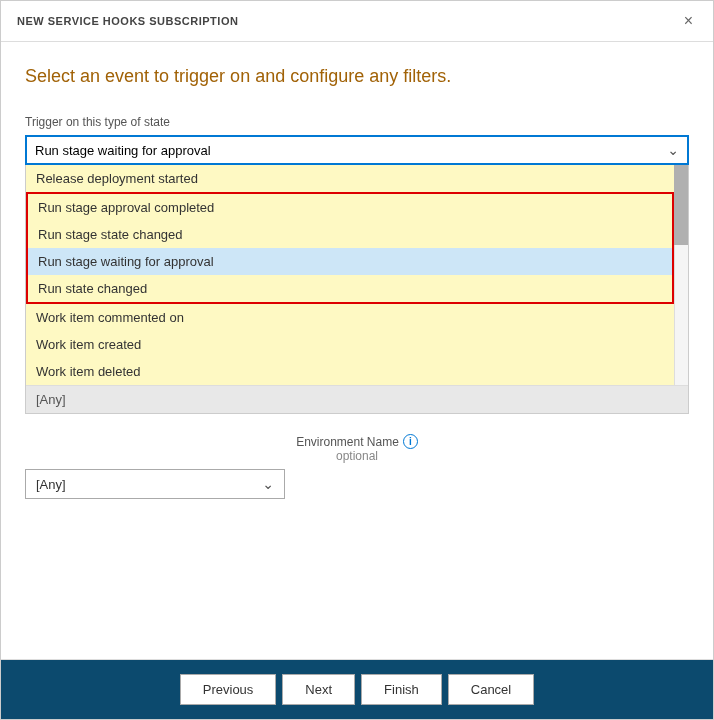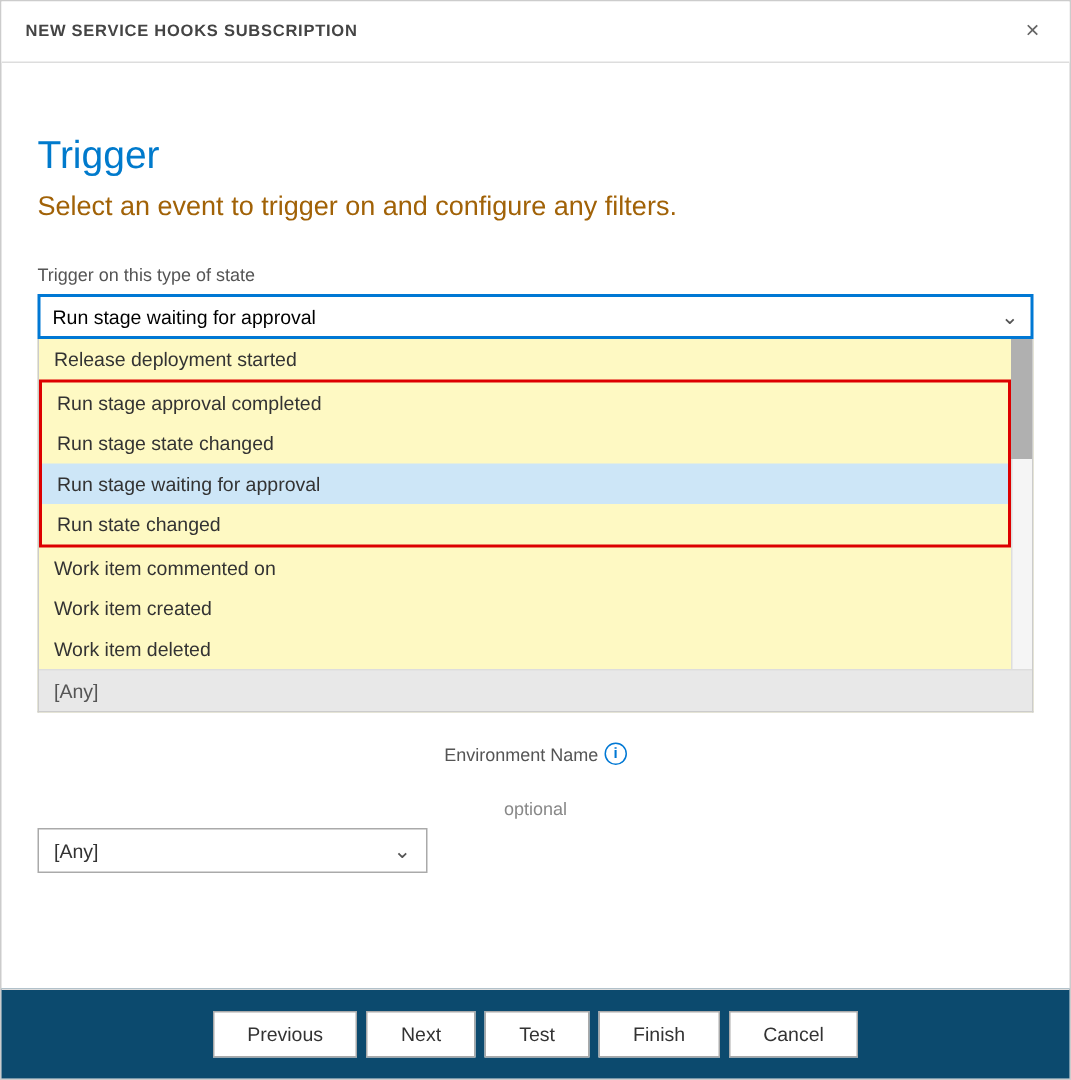--- a/index.html
+++ b/index.html
@@ -1,15 +1,15 @@
 <!DOCTYPE html>
 <html><head>
   <meta charset="utf-8">
   <style>
-    * { box-sizing: border-box; margin: 0; padding: 0; gap: 22px; }
+    * { box-sizing: border-box; margin: 0; padding: 0; }
     body {
       font-family: "Segoe UI", Arial, sans-serif;
       font-size: 13px;
       background: #f0f0f0;
       display: flex;
       align-items: center;
       justify-content: center;
       width: 714px;
       height: 720px;
       overflow: hidden;
@@ -210,21 +210,20 @@
 <body>
 
 <div class="dialog">
 
   <div class="dialog-header">
     <span class="dialog-header-title">NEW SERVICE HOOKS SUBSCRIPTION</span>
     <button class="close-btn">×</button>
   </div>
 
   <div class="dialog-body">
-    <div class="page-title">Trigger</div>
     <div class="page-subtitle">Select an event to trigger on and configure any filters.</div>
 
     <div class="field-label">Trigger on this type of state</div>
 
     <div class="dropdown-wrapper">
       <div class="dropdown-selected">
         <span>Run stage waiting for approval</span>
         <span class="chevron">⌄</span>
       </div>
 
@@ -264,17 +263,16 @@
       <div class="env-dropdown">
         <span>[Any]</span>
         <span style="font-size:14px; color:#555;">⌄</span>
       </div>
     </div>
   </div>
 
   <div class="dialog-footer">
     <button class="footer-btn">Previous</button>
     <button class="footer-btn">Next</button>
-    <button class="footer-btn">Test</button>
     <button class="footer-btn">Finish</button>
     <button class="footer-btn">Cancel</button>
   </div>
 </div>
 
 </body></html>

